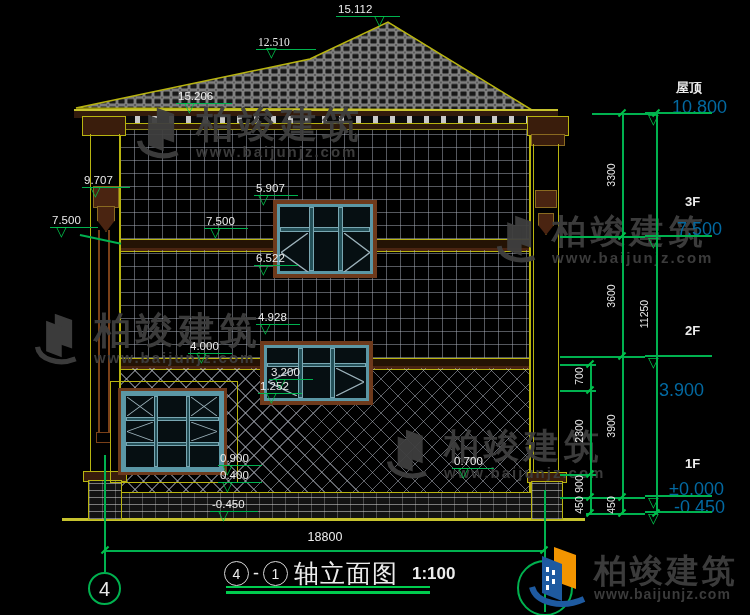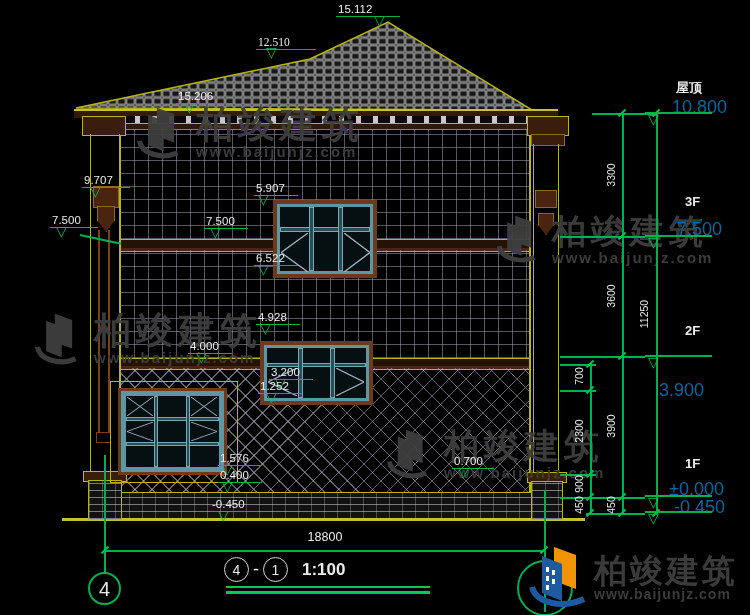--- a/index.html
+++ b/index.html
@@ -262,21 +262,21 @@
     <span class="lbl">3.200</span>
     <span class="bar" style="width:44px;"></span>
     <span class="tri" style="margin-left:6px;">▽</span>
   </div>
   <div class="mk abs" style="left:258px;top:380px;">
     <span class="lbl">1.252</span>
     <span class="bar" style="width:44px;"></span>
     <span class="tri" style="margin-left:8px;">▽</span>
   </div>
   <div class="mk abs" style="left:218px;top:452px;">
-    <span class="lbl">1.576</span>
+    <span class="lbl">0.900</span>
     <span class="bar" style="width:44px;"></span>
     <span class="tri" style="margin-left:4px;">▽</span>
   </div>
   <div class="mk abs" style="left:218px;top:469px;">
     <span class="lbl">0.400</span>
     <span class="bar" style="width:44px;"></span>
     <span class="tri" style="margin-left:4px;">▽</span>
   </div>
   <div class="mk abs" style="left:210px;top:498px;">
     <span class="lbl">-0.450</span>
@@ -355,20 +355,21 @@
   <div class="abs slash" style="left:100px;top:549px;"></div>
   <div class="abs slash" style="left:539px;top:549px;"></div>
   <span class="abs" style="left:295px;top:530px;width:60px;text-align:center;color:#ececec;font-size:12.5px;">18800</span>
   <div class="abs bubble" style="left:88px;top:572px;width:33px;height:33px;font-size:20px;line-height:30px;">4</div>
   <div class="abs bubble" style="left:517px;top:560px;width:56px;height:56px;"></div>
 
   <div class="title abs" style="left:224px;top:557px;">
     <span class="circ">4</span>
     <span class="tdash">-</span>
     <span class="circ">1</span>
+    <span class="tname">轴立面图</span>
     <span class="tscale">1:100</span>
   </div>
   <div class="abs" style="left:226px;top:586px;width:204px;height:2px;background:#00cc4e;"></div>
   <div class="abs" style="left:226px;top:591px;width:204px;height:2.5px;background:#00cc4e;"></div>
 
   <svg class="abs" style="left:528px;top:543px;" width="64" height="68" viewBox="0 0 64 68">
     <path d="M26 4 L48 12 V46 L26 38 Z" fill="#f29400"></path>
     <path d="M14 13 L34 21 V58 L14 50 Z" fill="#1e5aa0"></path>
     <rect x="18" y="24" width="3" height="5" fill="#fff"></rect>
       <rect x="24" y="27" width="3" height="5" fill="#fff"></rect>

